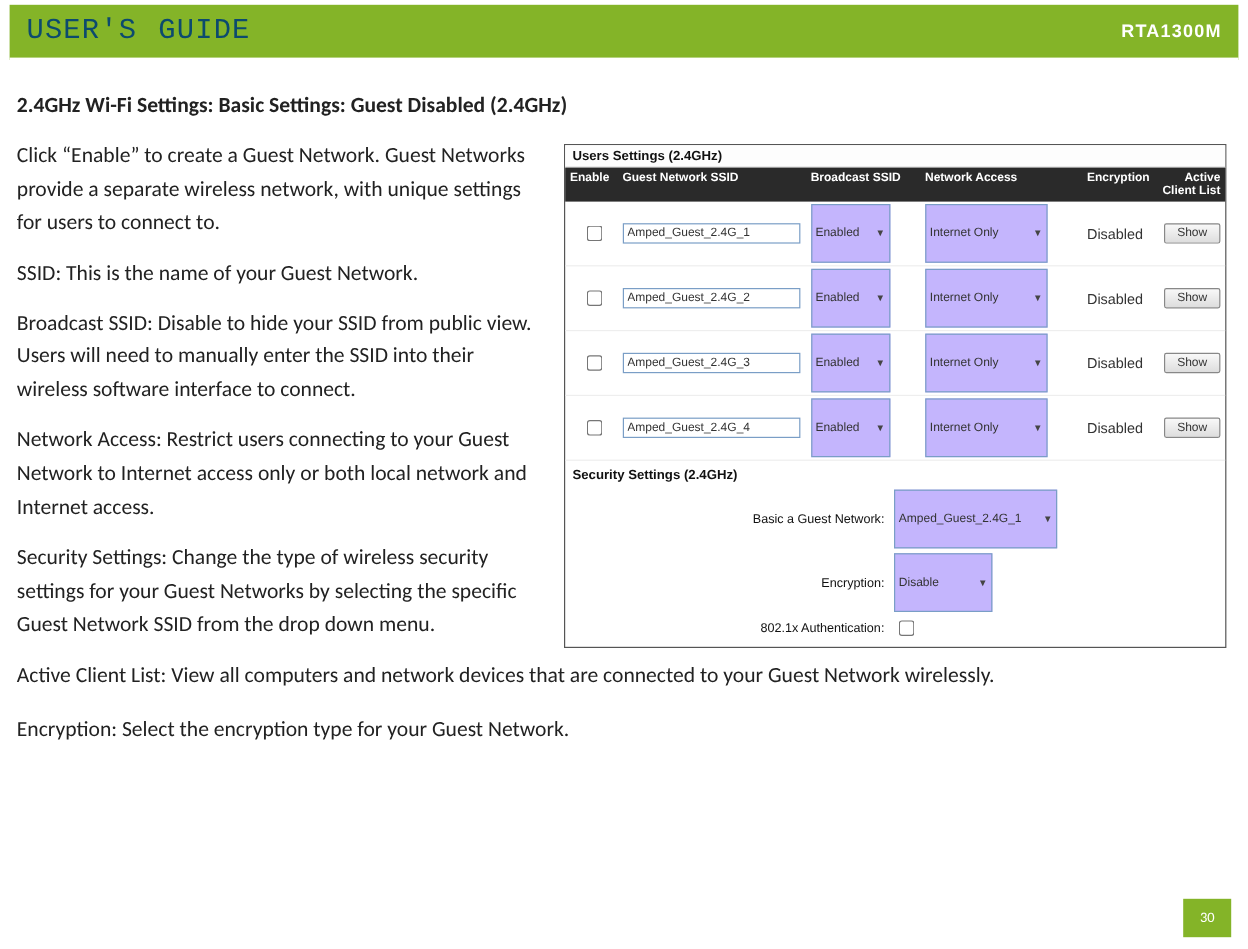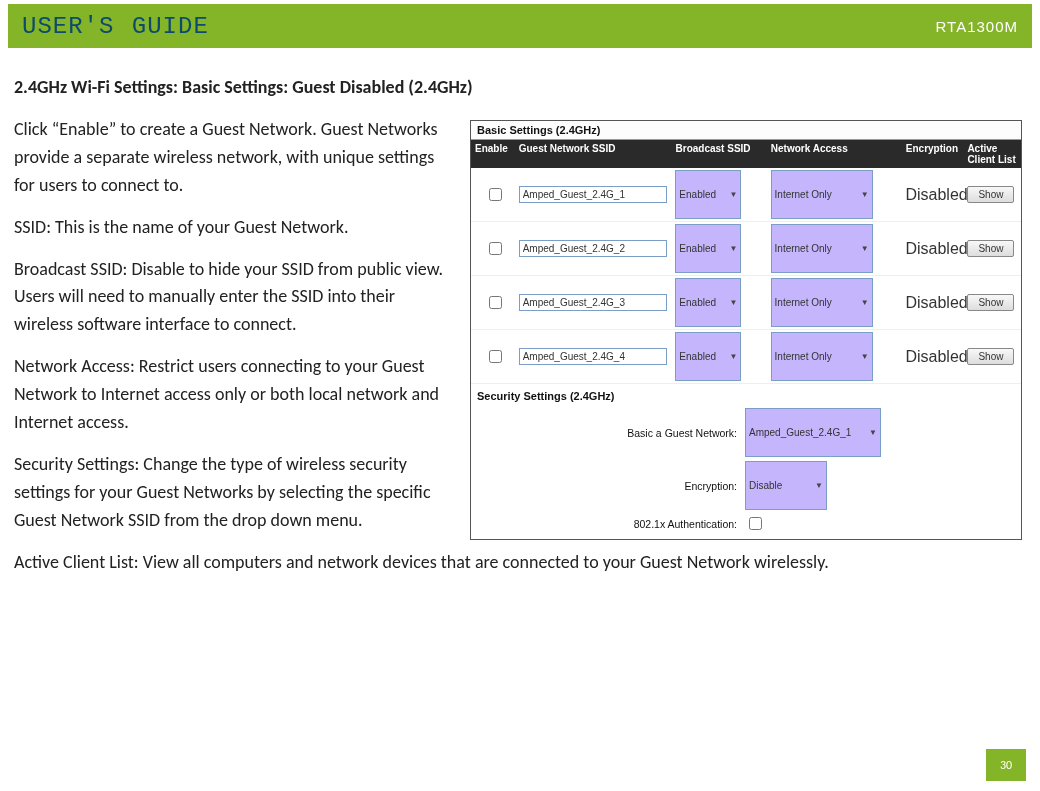--- a/index.html
+++ b/index.html
@@ -1,39 +1,39 @@
 <!DOCTYPE html>
 <html><head>
 <meta charset="utf-8">
 <style>
 html,body{margin:0;padding:0;font-family:Calibri,Arial,sans-serif;color:#333;background:#fff}
 .page{width:1040px;height:791px;position:relative;box-sizing:border-box;padding:0 8px}
 .banner{background:#84b428;height:44px;display:flex;align-items:center;justify-content:space-between;padding:0 14px;border-bottom:2px solid #fff;margin-top:4px}
 .banner-title{color:#0c4a6e;font-family:Liberation Mono, monospace;font-size:24px;letter-spacing:1px;word-spacing:2px}
-.banner-model{color:#fff;font-family:Arial,sans-serif;font-size:15px;font-weight:normal;letter-spacing:1px}
+.banner-model{color:#fff;font-family:Arial,sans-serif;font-size:15px;font-weight:bold;letter-spacing:1px}
 .section-title{font-weight:bold;font-size:18px;color:#222;margin:26px 0 18px 6px}
 .body-area{display:block;padding:0 6px}
 .float-box{float:right;width:550px;border:1px solid #555;margin:4px 4px 8px 16px;background:#fff;font-family:Arial,sans-serif;font-size:10.5px;color:#111}
 .fb-head{font-weight:bold;font-size:11px;padding:3px 6px;border-bottom:1px solid #999;background:#fdfdfd}
 .fb-th{background:#2a2a2a;color:#fff;display:flex;padding:3px 4px;font-size:10px;font-weight:bold}
 .col-en{width:42px}
 .col-ssid{width:158px;padding-left:2px}
 .col-bcast{width:96px}
 .col-net{width:136px}
 .col-enc{width:62px}
-.col-show{width:50px;text-align:left}
+.col-show{width:50px;text-align:right}
 .fb-row{display:flex;align-items:center;padding:2px 4px;border-bottom:1px solid #eee}
 .chk{width:42px;display:flex;justify-content:center}
 .chk input{margin:0}
 .ssid-in{width:140px;height:15px;border:1px solid #7a9ec6;background:#fff;font-size:10px;padding:0 3px;color:#333}
 .drop{display:inline-flex;align-items:center;border:1px solid #7a9ec6;background:#c4b5fd;height:15px;font-size:10px;padding:16px 3px;color:#333;justify-content:space-between}
 .drop .arr{font-size:8px;margin-left:4px;color:#444}
 .d-bcast{width:58px}
 .d-net{width:94px}
-.enc-txt{width:62px;font-size:16px;color:#333}
+.enc-txt{width:62px;font-size:12px;color:#333}
 .show-btn{display:inline-block;border:1px solid #888;background:linear-gradient(#f8f8f8,#ddd);font-size:10px;padding:0 10px;height:15px;line-height:15px;border-radius:2px;color:#333}
 .sec-head{font-weight:bold;font-size:11px;padding:6px 6px 4px 6px}
 .sec-row{display:flex;align-items:center;padding:2px 6px;font-size:10.5px}
 .sec-lab{width:260px;text-align:right;padding-right:8px}
 .d-sel{width:128px}
 .d-enc{width:74px}
 .para{font-size:18px;color:#222;line-height:1.55;margin:0 0 14px 0}
 .page-num{position:absolute;right:14px;bottom:14px;background:#84b428;color:#fff;width:40px;height:32px;display:flex;align-items:center;justify-content:center;font-size:12px}
 .clear{clear:both}
 </style>
@@ -44,21 +44,21 @@
   <div class="banner">
     <span class="banner-title">USER'S GUIDE</span>
     <span class="banner-model">RTA1300M</span>
   </div>
 
   <div class="section-title">2.4GHz Wi-Fi Settings: Basic Settings: Guest Disabled (2.4GHz)</div>
 
   <div class="body-area">
 
     <div class="float-box">
-      <div class="fb-head">Basic Settings (2.4GHz)</div>
+      <div class="fb-head">Users Settings (2.4GHz)</div>
       <div class="fb-th">
         <div class="col-en">Enable</div>
         <div class="col-ssid">Guest Network SSID</div>
         <div class="col-bcast">Broadcast SSID</div>
         <div class="col-net">Network Access</div>
         <div class="col-enc">Encryption</div>
         <div class="col-show">Active Client List</div>
       </div>
 
       <div class="fb-row">
@@ -146,18 +146,19 @@
         <input type="checkbox" style="">
       </div>
     </div>
 
     <p class="para">Click “Enable” to create a Guest Network. Guest Networks provide a separate wireless network, with unique settings for users to connect to.</p>
     <p class="para">SSID: This is the name of your Guest Network.</p>
     <p class="para">Broadcast SSID: Disable to hide your SSID from public view. Users will need to manually enter the SSID into their wireless software interface to connect.</p>
     <p class="para">Network Access: Restrict users connecting to your Guest Network to Internet access only or both local network and Internet access.</p>
     <p class="para">Security Settings: Change the type of wireless security settings for your Guest Networks by selecting the specific Guest Network SSID from the drop down menu.</p>
     <p class="para">Active Client List: View all computers and network devices that are connected to your Guest Network wirelessly.</p>
+    <p class="para" style="margin-top:18px">Encryption: Select the encryption type for your Guest Network.</p>
 
     <div class="clear"></div>
   </div>
 
   <div class="page-num">30</div>
 </div>
 
 </body></html>

